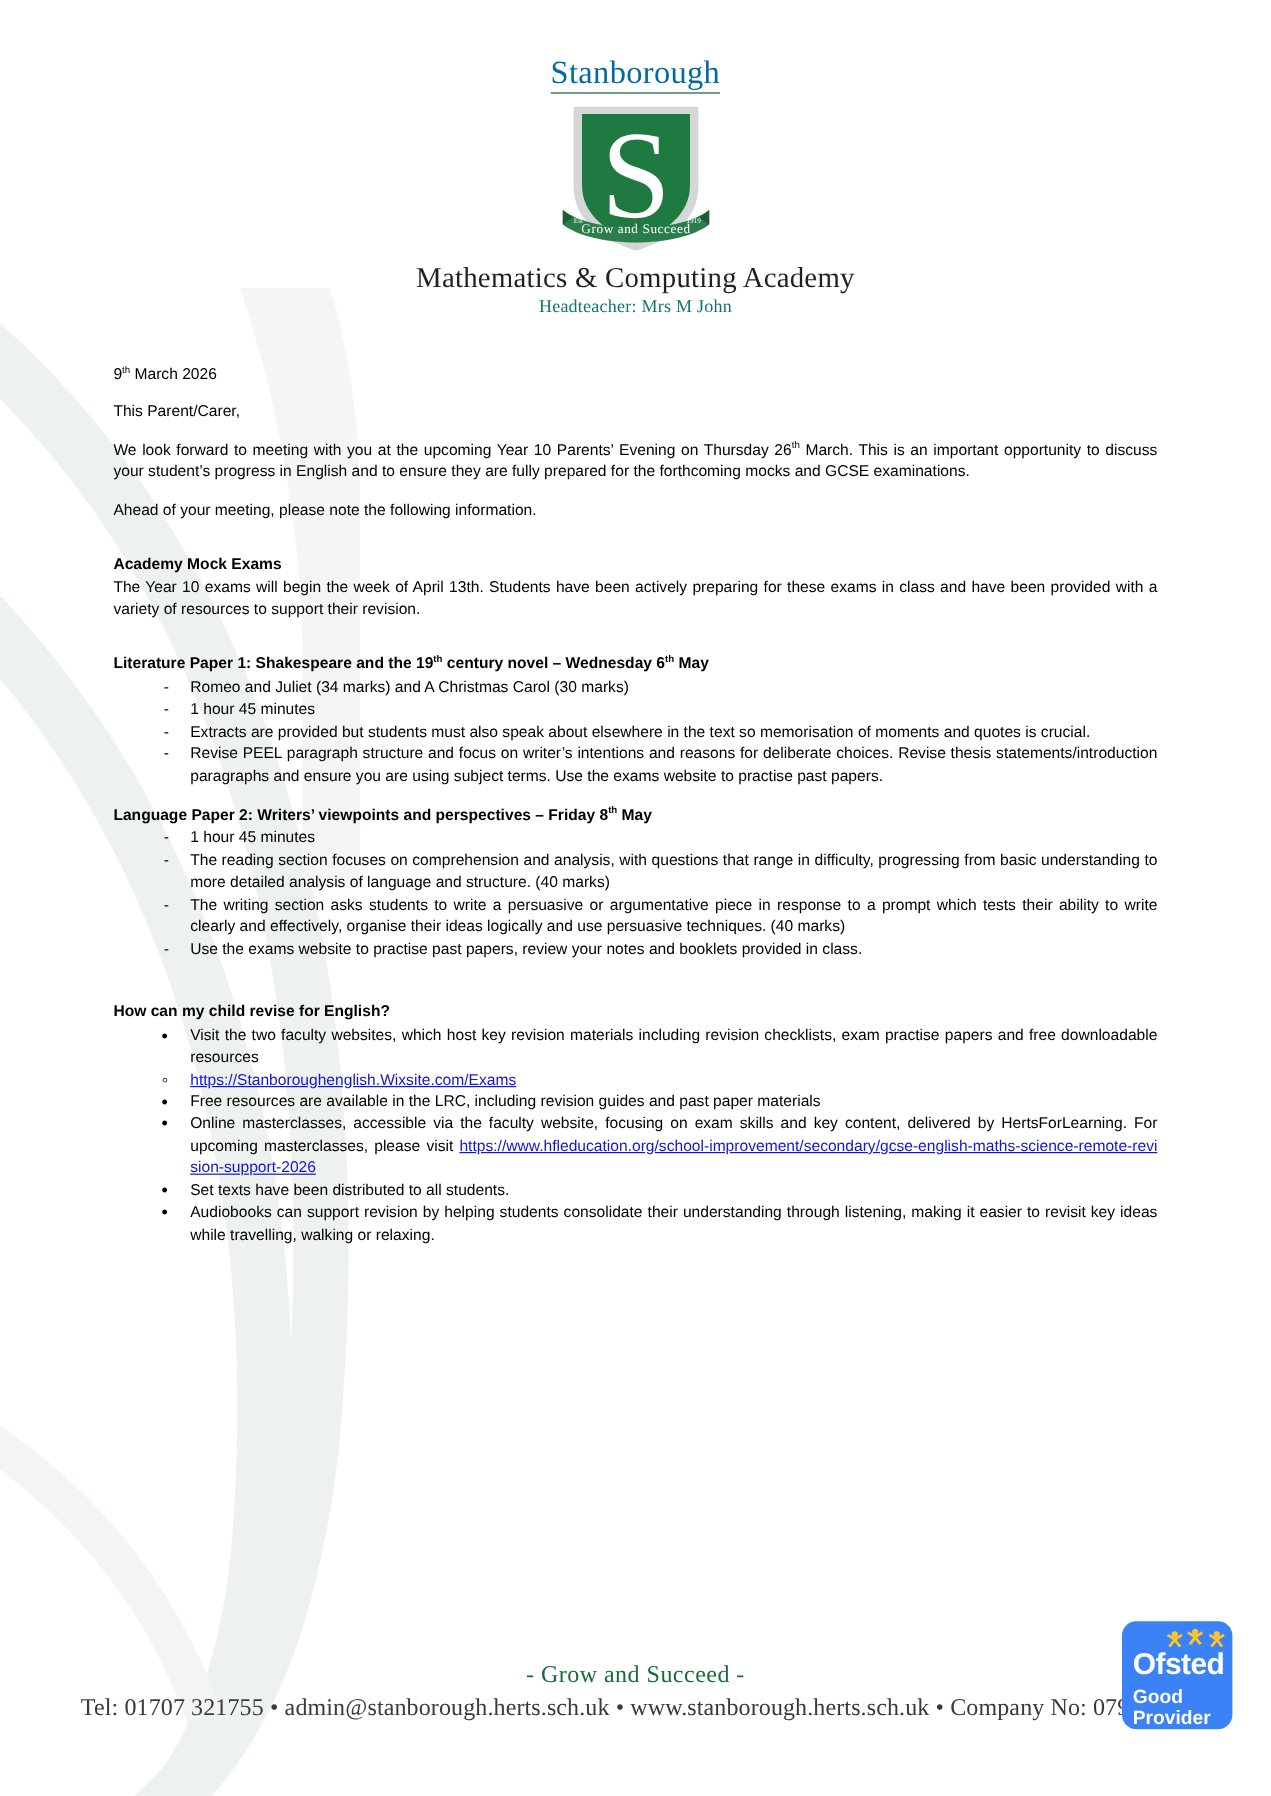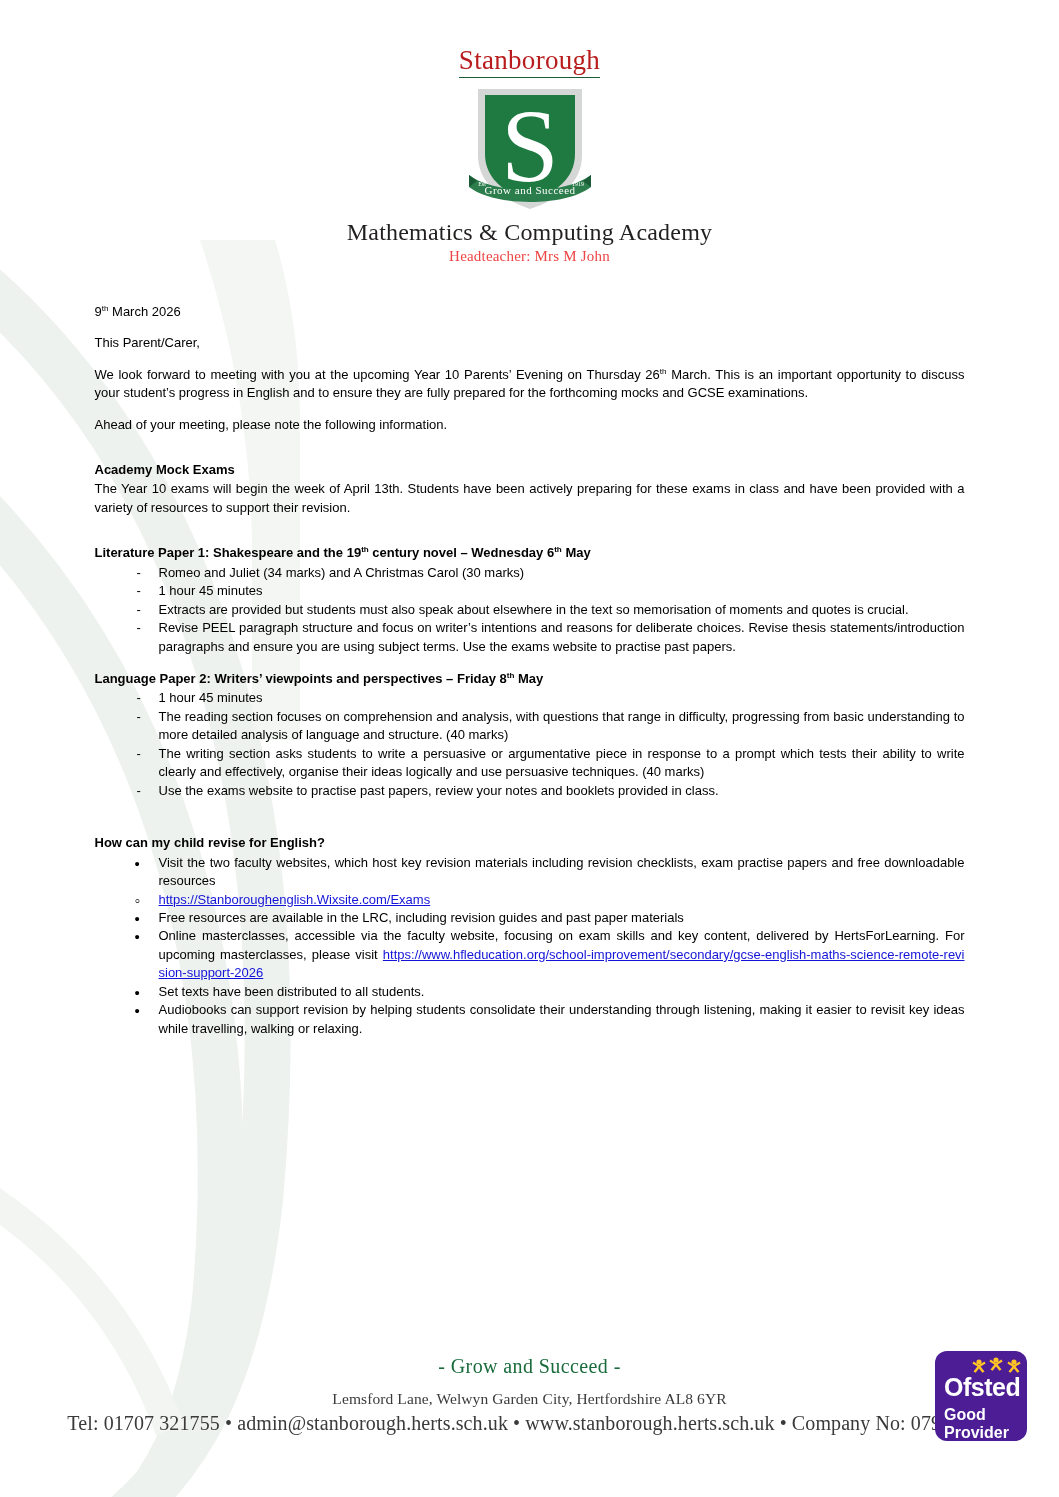--- a/index.html
+++ b/index.html
@@ -29,42 +29,42 @@
   
   .letterhead {
     position: relative;
     z-index: 2;
     text-align: center;
     padding-top: 46px;
   }
   .brand-word {
     font-family: "Liberation Serif", serif;
     font-size: 27px;
-    color: #b91c1c;
+    color: #0369a1;
     letter-spacing: .3px;
     line-height: 1.1;
     display: inline-block;
     border-bottom: 1.5px solid #1a5c35;
     padding-bottom: 1px;
   }
   .crest-wrap {
     margin-top: 5px;
     line-height: 0;
   }
   .school-sub {
     font-family: "Liberation Serif", serif;
     font-size: 24px;
     color: #221f1f;
     margin-top: 4px;
     letter-spacing: .2px;
   }
   .head-teacher {
     font-family: "Liberation Serif", serif;
     font-size: 15px;
-    color: #ef4444;
+    color: #0f766e;
     margin-top: 2px;
     letter-spacing: .2px;
   }
 
   
   .body-wrap {
     position: relative;
     z-index: 2;
     margin: 0 auto;
     width: 870px;
@@ -158,21 +158,21 @@
     letter-spacing: .1px;
   }
 
   
   .ofsted {
     position: absolute;
     right: 32px;
     bottom: 56px;
     width: 92px;
     height: 90px;
-    background: #4c1d95;
+    background: #3b82f6;
     border-radius: 12px;
     z-index: 3;
     color: #ffffff;
     box-sizing: border-box;
     padding: 6px 0 0 9px;
   }
   .ofsted-stars { line-height: 0; margin-bottom: 1px; margin-left: 26px; }
   .ofsted-word {
     font-family: "Liberation Sans", sans-serif;
     font-size: 25px;
@@ -279,21 +279,20 @@
       <li>Free resources are available in the LRC, including revision guides and past paper materials</li>
       <li><span>Online masterclasses, accessible via the faculty website, focusing on exam skills and key content, delivered by HertsForLearning. For upcoming masterclasses, please visit </span><a class="doclink" href="#">https://www.hfleducation.org/school-improvement/secondary/gcse-english-maths-science-remote-revision-support-2026</a></li>
       <li>Set texts have been distributed to all students.</li>
       <li>Audiobooks can support revision by helping students consolidate their understanding through listening, making it easier to revisit key ideas while travelling, walking or relaxing.</li>
     </ul>
 
   </div>
 
   <div class="footer">
     <div class="tagline">- Grow and Succeed -</div>
-    <div class="addr">Lemsford Lane, Welwyn Garden City, Hertfordshire AL8 6YR</div>
     <div class="contact">Tel: 01707 321755 • admin@stanborough.herts.sch.uk • www.stanborough.herts.sch.uk • Company No: 07900439</div>
   </div>
 
   <div class="ofsted">
     <div class="ofsted-stars">
       <svg width="56" height="17" viewBox="0 0 56 17" aria-hidden="true">
         <g fill="#ffc425">
           <g transform="translate(2,2)">
             <circle cx="7" cy="3" r="2.6"></circle>
             <path d="M7 6 L12.5 2.4 L13.6 4.4 L8.6 7.6 L12.5 12.6 L10.4 13.8 L7 9.4 L3.6 13.8 L1.5 12.6 L5.4 7.6 L0.4 4.4 L1.5 2.4 Z"></path>

